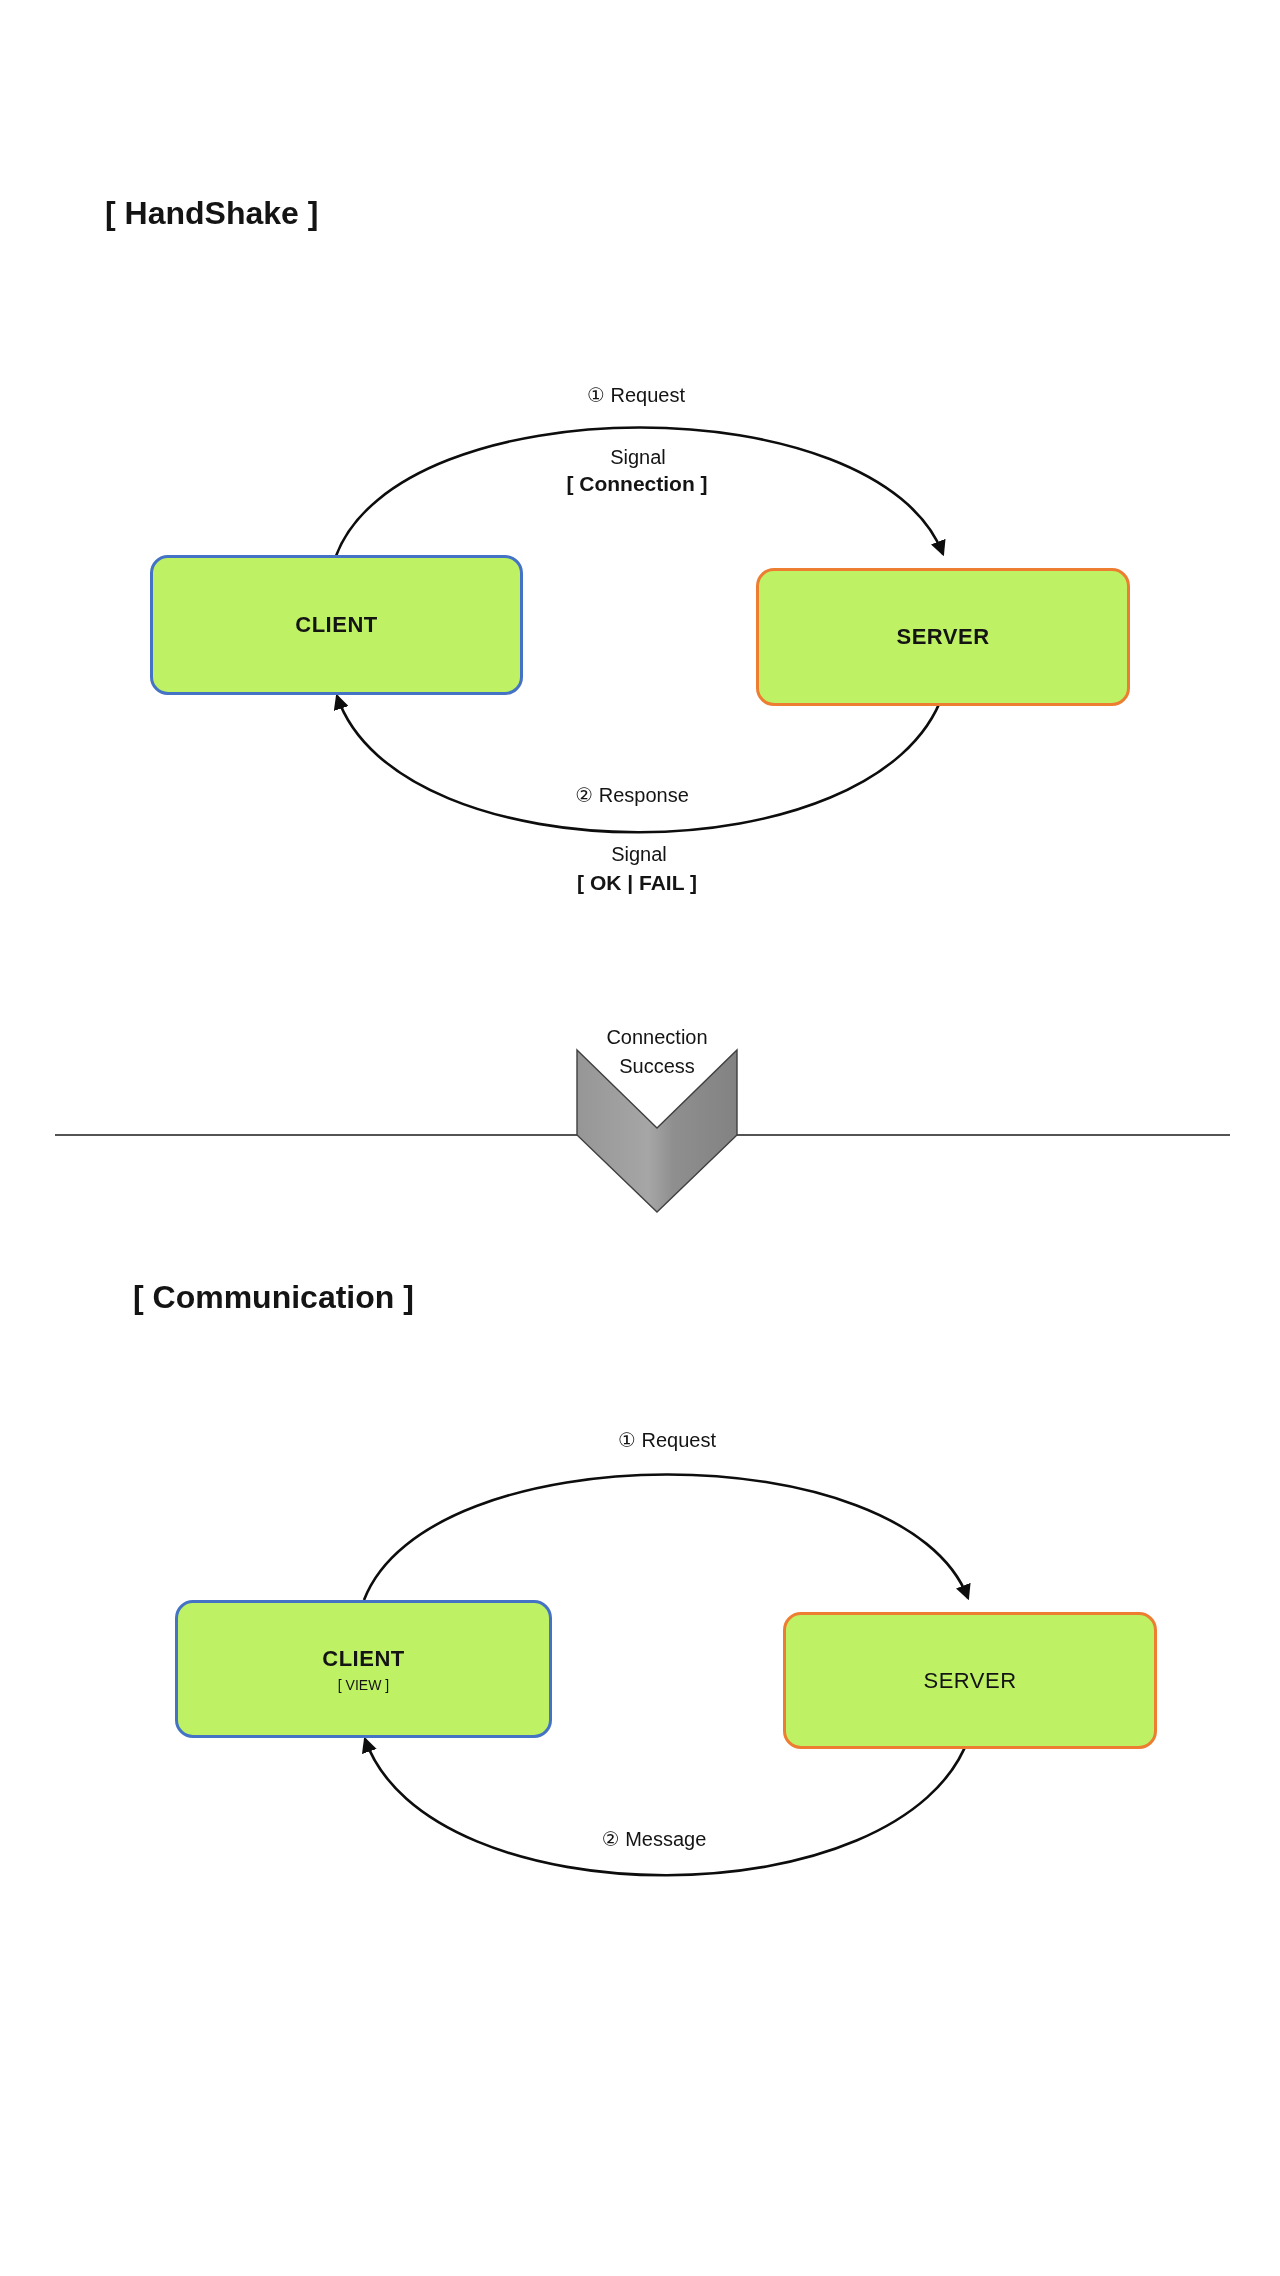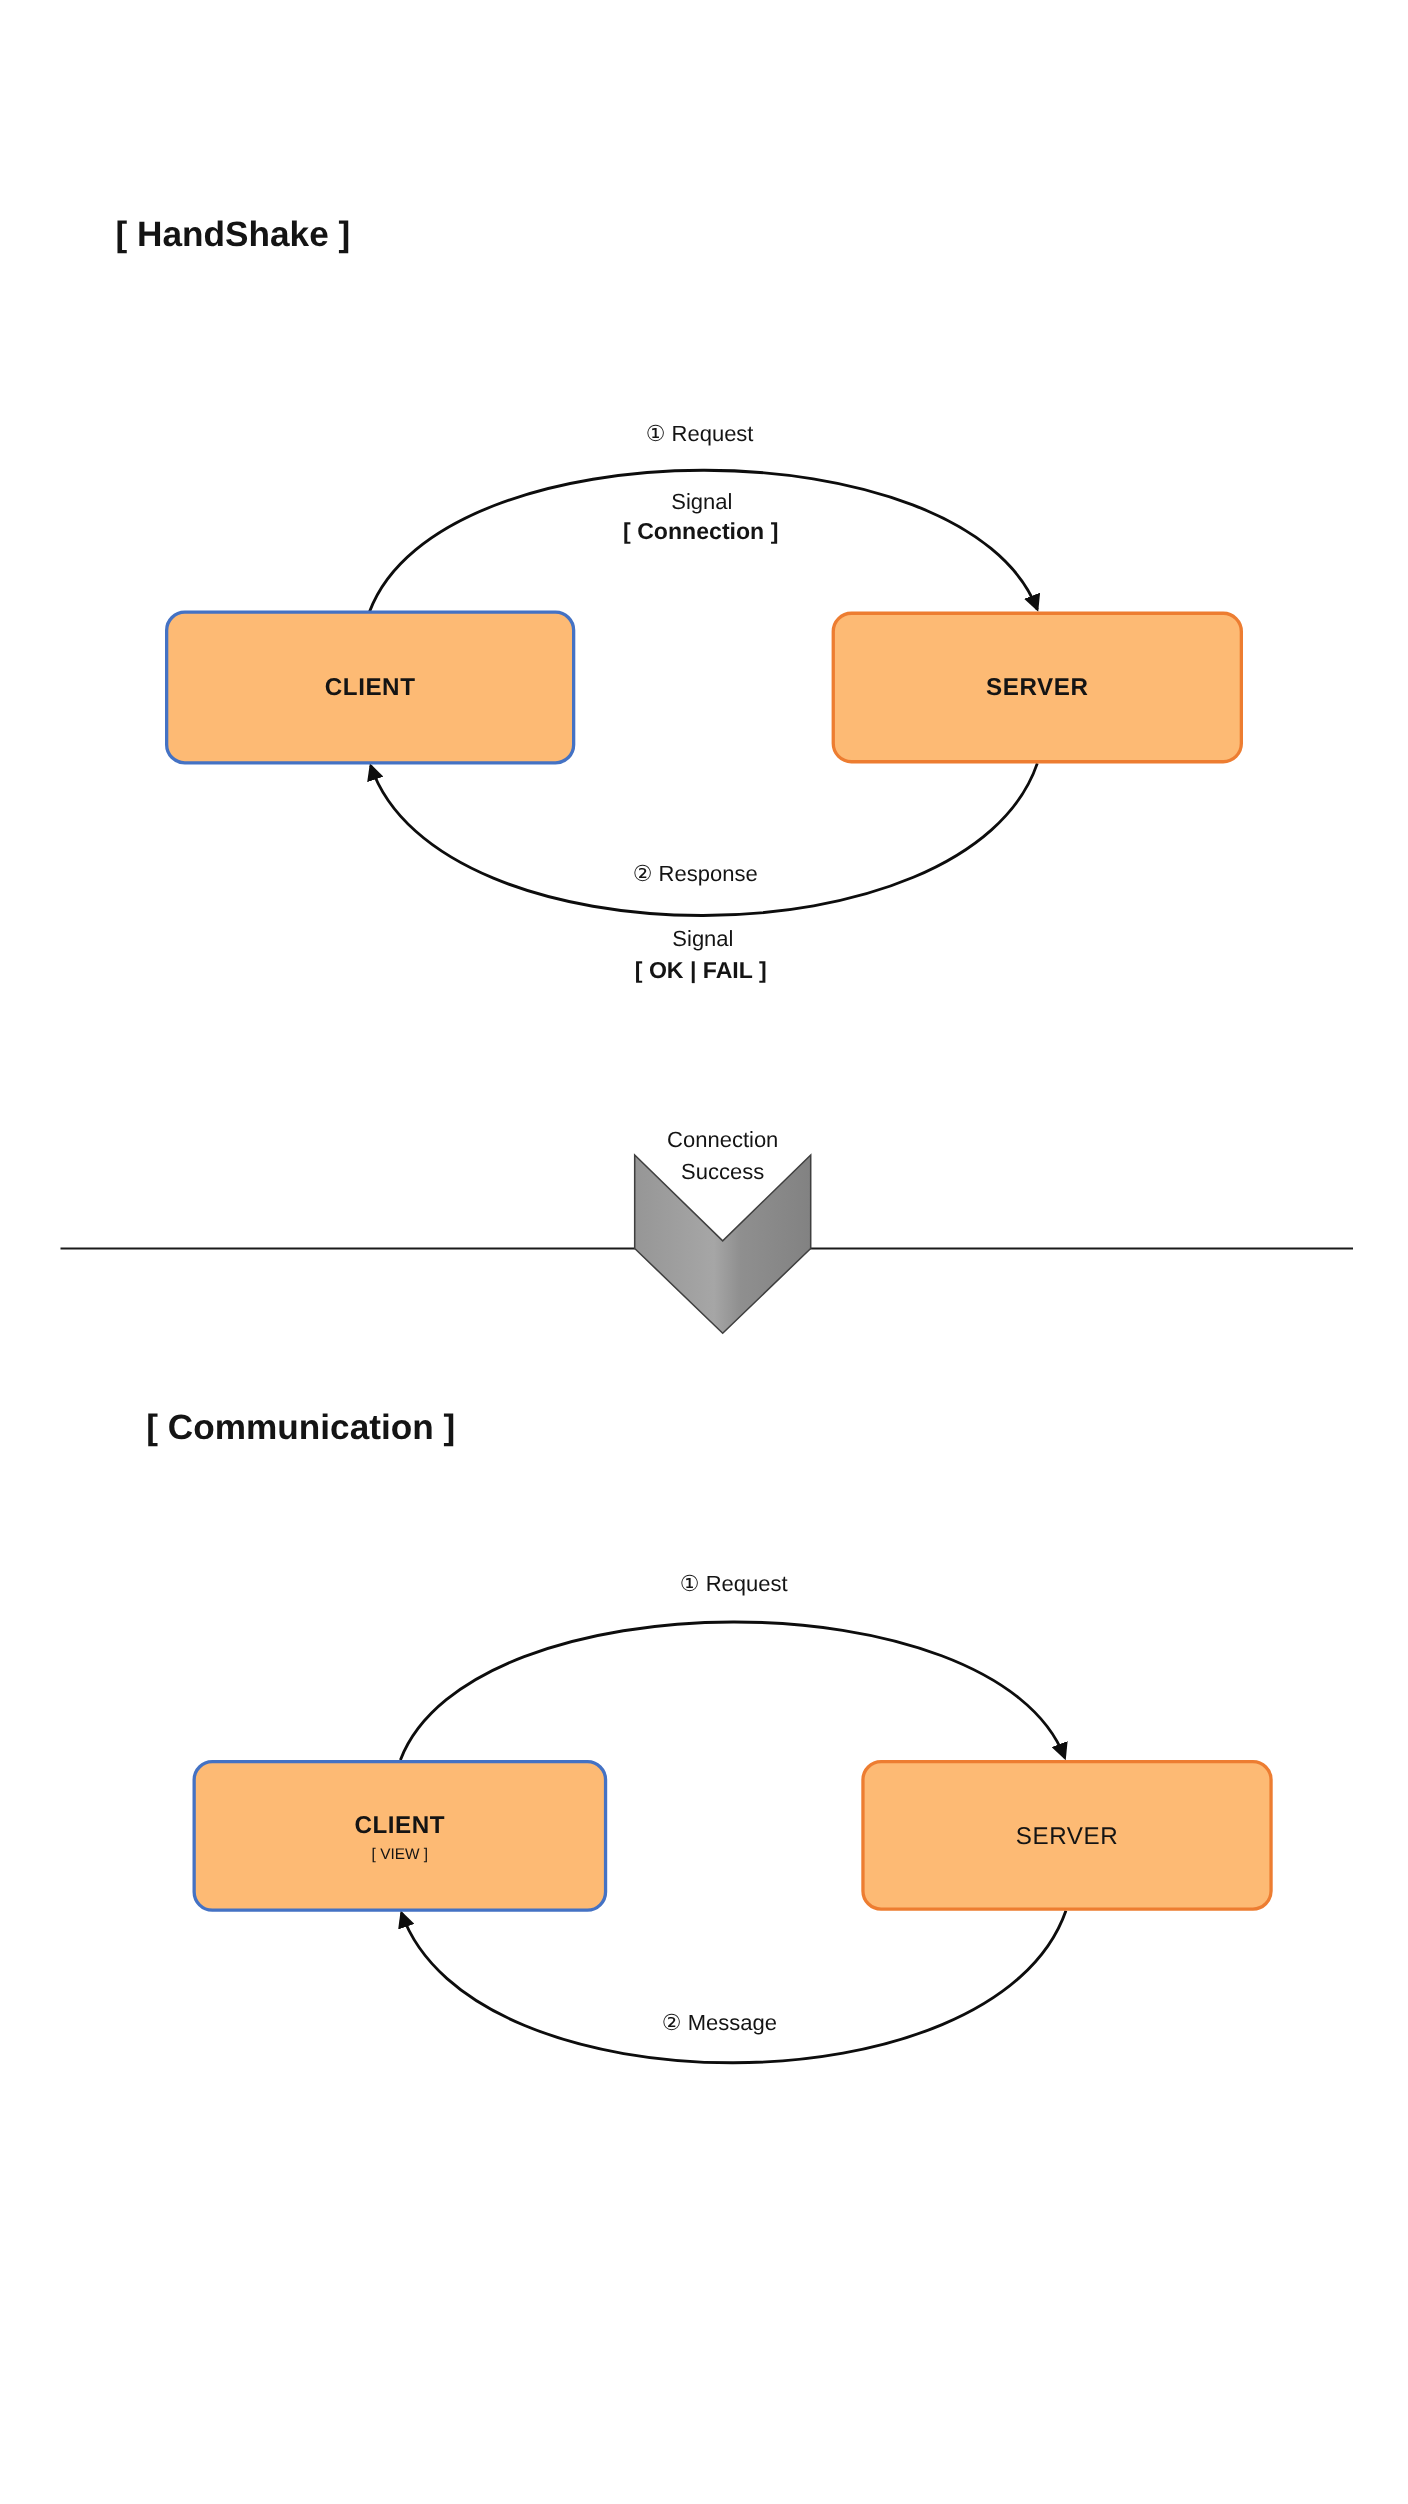--- a/index.html
+++ b/index.html
@@ -24,30 +24,30 @@
     transform: translateX(-50%);
     font-size: 20px;
     white-space: nowrap;
     text-align: center;
     line-height: 1.35;
   }
   .label.bold { font-weight: bold; font-size: 21px; }
   .box {
     position: absolute;
     box-sizing: border-box;
-    background: #fdba74;
+    background: #bef264;
     border-radius: 18px;
     display: flex;
     flex-direction: column;
     align-items: center;
     justify-content: center;
     text-align: center;
   }
   .box.blue   { border: 3.5px solid #4472C4; }
-  .box.orange { border: 3px solid #ED7D31; }
+  .box.orange { border: 3px solid #ED7D31; margin-top: 12px; }
   .box-label { font-size: 22px; font-weight: bold; letter-spacing: 0.5px; }
   .box-label.regular { font-weight: normal; letter-spacing: 0.5px; }
   .box-sub { font-size: 14px; font-weight: normal; margin-top: 5px; }
   .chevron-caption {
     position: absolute;
     transform: translateX(-50%);
     font-size: 20px;
     line-height: 29px;
     text-align: center;
     white-space: nowrap;

